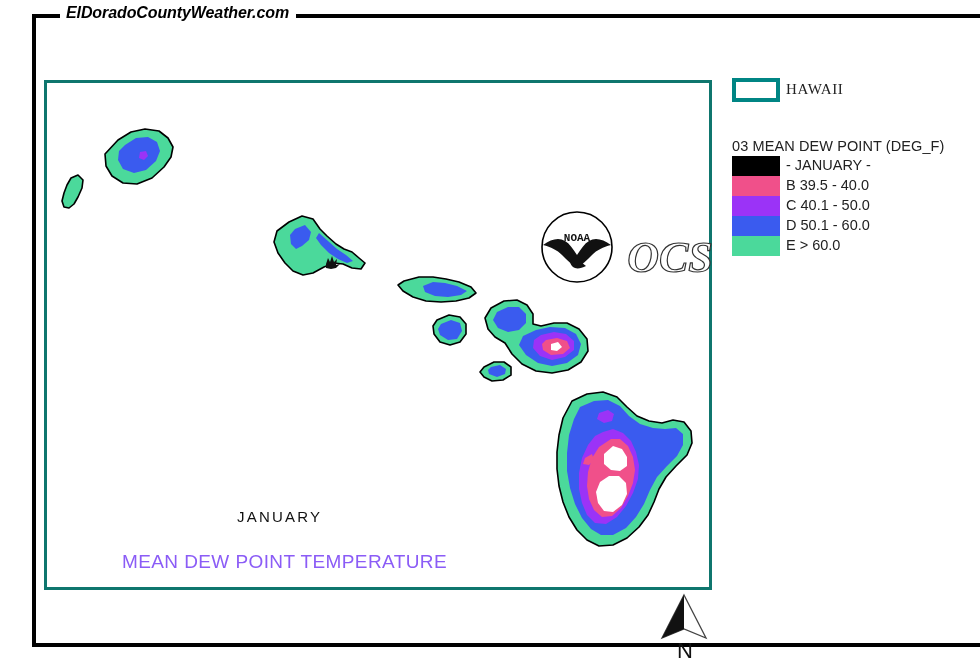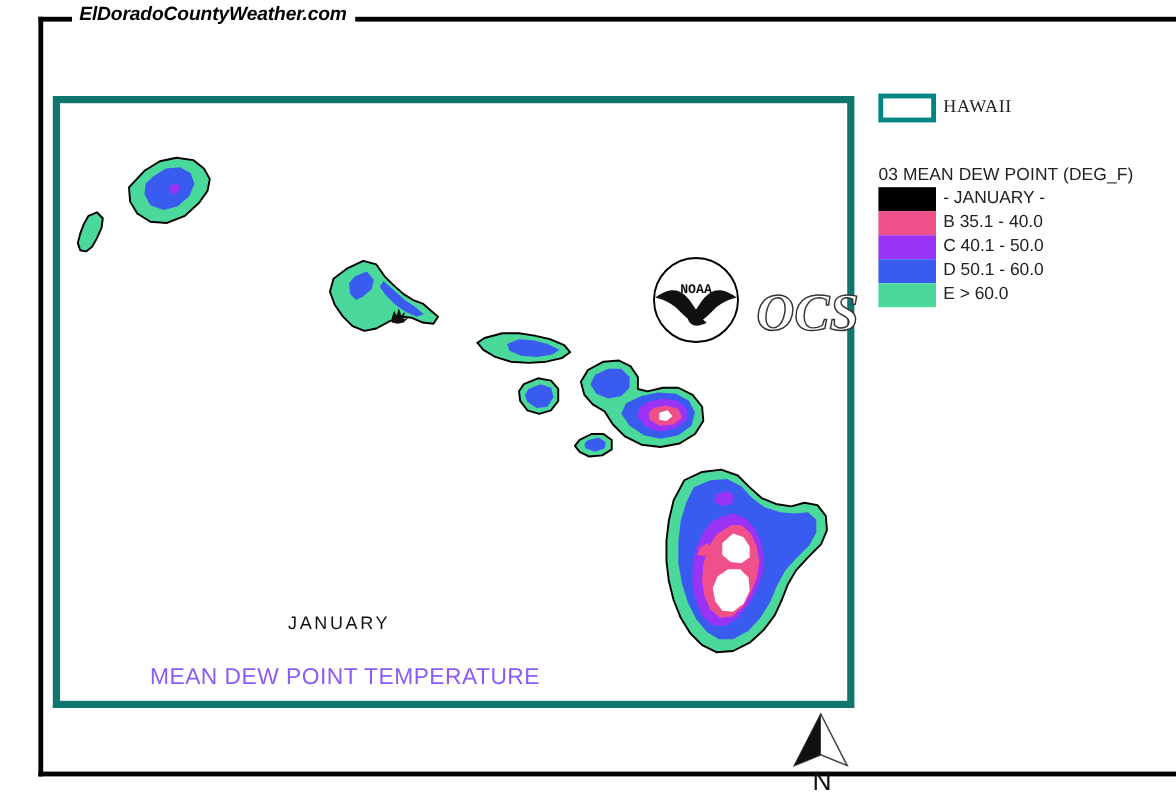--- a/index.html
+++ b/index.html
@@ -13,21 +13,21 @@
   .frame-left{position:absolute;left:8px;top:14px;width:4px;height:633px;background:#000;}
   .frame-right{position:absolute;left:968px;top:14px;width:4px;height:633px;background:#000;}
   .frame-bottom{position:absolute;left:8px;top:643px;width:964px;height:4px;background:#000;}
 
   .site-title{position:absolute;left:36px;top:4px;font-size:16px;font-weight:bold;
     font-style:italic;color:#000;letter-spacing:-0.1px;white-space:nowrap;
     font-family:"Liberation Sans",sans-serif;background:#fff;padding:0 6px;}
 
   
   .map-panel{position:absolute;left:20px;top:80px;width:668px;height:510px;
-    border:6px solid #0f766e;background:#fff;box-sizing:border-box;}
+    border:3px solid #0f766e;background:#fff;box-sizing:border-box;}
   .map-svg{position:absolute;left:0;top:0;width:100%;height:100%;}
 
   .map-caption-month{position:absolute;left:190px;top:425px;font-size:15px;color:#111;
     letter-spacing:2.2px;font-family:"Liberation Sans",sans-serif;text-align:center;}
   .map-caption-title{position:absolute;left:75px;top:468px;font-size:19px;color:#8b5cf6;
     letter-spacing:0.4px;font-family:"Liberation Sans",sans-serif;}
 
   
   .noaa-logo{position:absolute;left:490px;top:124px;width:80px;height:80px;}
   .ocs-logo{position:absolute;left:578px;top:145px;width:90px;height:60px;}
@@ -163,21 +163,21 @@
     <div class="legend-rows">
 
       <div class="lg-row">
         <div class="lg-sw" style="background:#000000;"></div>
         <div class="lg-txt">- JANUARY -</div>
       </div>
 
 
       <div class="lg-row">
         <div class="lg-sw" style="background:#F0508A;"></div>
-        <div class="lg-txt">B 35.1 - 40.0</div>
+        <div class="lg-txt">B 39.5 - 40.0</div>
       </div>
 
       <div class="lg-row">
         <div class="lg-sw" style="background:#9B33F7;"></div>
         <div class="lg-txt">C 40.1 - 50.0</div>
       </div>
 
       <div class="lg-row">
         <div class="lg-sw" style="background:#3A5BEF;"></div>
         <div class="lg-txt">D 50.1 - 60.0</div>

